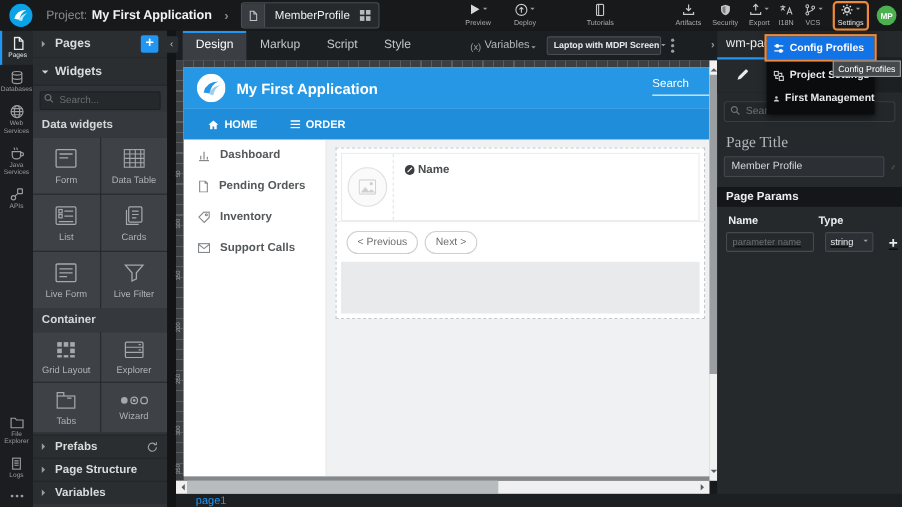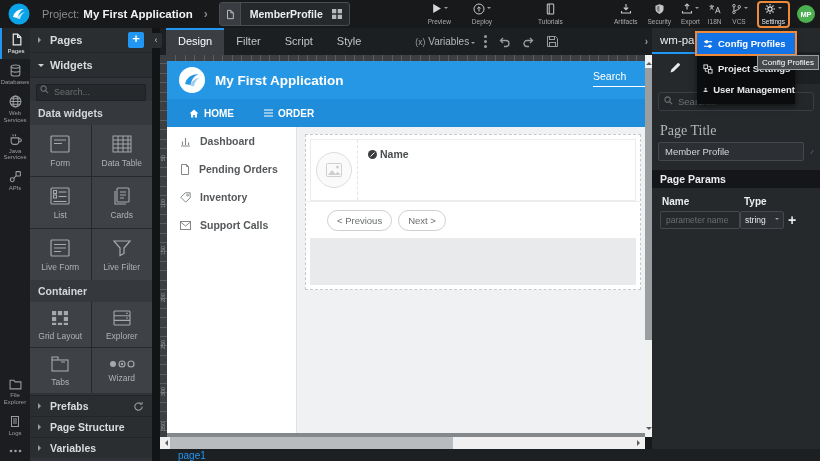--- a/index.html
+++ b/index.html
@@ -9,21 +9,21 @@
   svg{display:block;}
 
   
   .topbar{left:0;top:0;width:820px;height:28px;background:#17191b;display:flex;align-items:center;}
   .wm-logo{width:22px;height:22px;margin-left:8px;}
   .proj-label{margin-left:12px;font-size:11px;color:#8b8e91;}
   .proj-name{margin-left:4px;font-size:11.5px;font-weight:bold;color:#f1f3f4;}
   .tb-chev{margin:0 11px;color:#85888b;font-size:12px;font-weight:bold;}
   .page-tab{height:22px;display:flex;align-items:center;background:#26292c;border:1px solid #4a4e52;border-radius:3px;overflow:hidden;}
   .page-tab .ficon{width:20px;height:22px;background:#393d41;display:flex;align-items:center;justify-content:center;border-right:1px solid #4a4e52;color:#c3c6c8;}
-  .page-tab .tlabel{padding:0 9px;font-size:10.5px;font-weight:bold;color:#eceeef;}
+  .page-tab .tlabel{padding:0 9px;font-size:10.5px;font-weight:normal;color:#eceeef;}
   .page-tab .gicon{margin-right:7px;color:#b7babc;}
   .tb-action{display:flex;flex-direction:column;align-items:center;color:#c6c9cb;}
   .tb-action .irow{display:flex;align-items:flex-start;height:13px;}
   .tb-action .albl{font-size:6.5px;color:#a9acae;margin-top:2px;white-space:nowrap;}
   .cdn{width:0;height:0;border:2.5px solid transparent;border-top-color:#9a9da0;margin:4px 0 0 2px;}
   .settings-box{border:2px solid #ee8a3a;border-radius:4px;padding:0px 3px 1px 3px;margin-left:9px;}
   .avatar{width:18px;height:18px;border-radius:50%;background:#4caf50;color:#fff;font-size:7.5px;font-weight:bold;
           display:flex;align-items:center;justify-content:center;margin:0 5px 0 7px;}
 
   
@@ -95,21 +95,21 @@
   .menu-item{height:28px;display:flex;align-items:center;padding-left:13px;gap:9px;color:#55585a;font-size:10.5px;font-weight:bold;}
   .menu-item svg{color:#85888a;}
   .content{flex:1;background:#f0f1f2;position:relative;}
   .dashed-box{position:absolute;left:8px;top:7px;width:336px;height:156px;border:1px dashed #c6c8c9;background:#fff;
               box-sizing:border-box;display:flex;flex-direction:column;}
   .list-row{margin:4px 4px 0 4px;height:62px;border:1px solid #ececec;display:flex;box-sizing:border-box;background:#fff;}
   .av-cell{width:46px;border-right:1px dashed #e2e4e5;display:flex;align-items:center;justify-content:center;}
   .av-circle{width:34px;height:34px;border-radius:50%;background:#fafafa;border:1px solid #dedede;display:flex;align-items:center;justify-content:center;color:#cfcfcf;}
   .name-cell{padding:8px 0 0 10px;display:flex;align-items:flex-start;gap:3px;}
   .name-cell .lbl{font-size:10.5px;color:#4a4d4f;font-weight:bold;}
-  .pager{height:36px;border-top:1px solid #ededee;display:flex;align-items:center;padding-left:21px;gap:6px;}
+  .pager{height:36px;border-top:1px solid #ededee;display:flex;align-items:center;padding-left:9px;gap:6px;}
   .pill{background:#fff;border:1px solid #cfcfcf;border-radius:12px;font-size:9.5px;color:#6a6d6f;padding:4px 9px;white-space:nowrap;}
   .box-footer{flex:1;background:#e9eaeb;margin:0 4px 4px 4px;}
   
   .vsb{position:absolute;left:485px;top:0;width:7px;height:382px;background:#f0f1f1;}
   .vsb .thumb{position:absolute;left:0;top:13px;width:7px;height:272px;background:#9b9ea0;}
   .sb-arrow{position:absolute;left:0;width:0;height:0;border:3px solid transparent;}
   .vsb .up{top:4px;left:0.5px;border-bottom-color:#5b5e60;}
   .vsb .down{bottom:4px;left:0.5px;border-top-color:#5b5e60;}
 
   
@@ -131,21 +131,21 @@
   .rp-search input::placeholder{color:#6e7174;}
   .rp-search .sic{position:absolute;left:12px;top:12px;color:#6f7275;}
   .rp-label{padding:7px 0 3px 8px;font-size:14px;color:#b4b7b9;font-family:Liberation Serif, serif;}
   .rp-titlerow{display:flex;align-items:center;padding:0 6px;gap:6px;}
   .rp-titlerow input{flex:1;height:19px;background:#2c2f33;border:1px solid #45484c;border-radius:2px;box-sizing:border-box;
                      color:#d6d8da;font-size:9.5px;padding:0 6px;outline:none;font-family:inherit;}
   .rp-sechead{margin-top:9px;height:18px;background:#141619;display:flex;align-items:center;padding-left:8px;
               color:#eceeef;font-size:10.5px;font-weight:bold;}
   .rp-cols{display:flex;padding:8px 0 4px 10px;color:#eceeef;font-size:10px;font-weight:bold;}
   .rp-cols .c1{width:82px;}
-  .rp-paramrow{display:flex;align-items:center;padding-left:8px;gap:0;}
+  .rp-paramrow{display:flex;align-items:center;padding-left:8px;gap:10px;text-decoration:underline;}
   .rp-paramrow input{width:80px;height:18px;background:transparent;border:1px solid #45484c;border-radius:2px;box-sizing:border-box;
                      color:#c7c9cb;font-size:8.5px;padding:0 5px;outline:none;font-family:inherit;}
   .rp-paramrow input::placeholder{color:#6b6e71;}
   .typesel{width:44px;height:18px;background:#2c2f33;border:1px solid #45484c;border-radius:2px;display:flex;align-items:center;
            padding:0 4px;box-sizing:border-box;}
   .typesel .tv{flex:1;font-size:8.5px;color:#e8eaec;}
   .addp{color:#e8eaec;font-size:14px;font-weight:bold;margin-left:4px;line-height:14px;}
 
   
   .dropdown{left:697px;top:31px;width:98px;background:#0b0c0d;z-index:20;padding:2px 0 4px 0;box-shadow:0 2px 6px rgba(0,0,0,.6);}
@@ -461,27 +461,31 @@
       <i class="car-r"></i>
       <span>Variables</span>
     </div>
   </div>
 
   <div class="abs gapstrip"></div>
   <div class="abs collapse-left">‹</div>
 
   <div class="abs etoolbar">
     <div class="etab active" style="margin-left:6px;">Design</div>
-    <div class="etab">Filter</div>
+    <div class="etab">Markup</div>
     <div class="etab">Script</div>
     <div class="etab">Style</div>
     <div class="vars">
       <span class="vx">(x)</span>
       <span>Variables</span>
       <i class="cdn"></i>
+    </div>
+    <div class="devsel">
+      <span class="dl">Laptop with MDPI Screen</span>
+      <i class="cdn" style="margin-top:0;"></i>
     </div>
     <div class="kebab">
         <i></i>
         <i></i>
         <i></i>
       </div>
     <svg class="hist" width="13" height="12" viewBox="0 0 13 12" fill="none" stroke="currentColor" stroke-width="1.3">
         <path d="M3 4.5h5a3 3 0 110 6H6"></path>
         <path d="M5 2L2.5 4.5 5 7"></path>
       </svg>
@@ -662,18 +666,18 @@
           <rect x="6" y="6" width="4" height="4"></rect>
           <path d="M5 8H2.5V5M6 3h2.5V6"></path>
         </svg>
       <span>Project Settings</span>
     </div>
     <div class="dd-item">
       <svg width="10" height="10" viewBox="0 0 11 11" fill="#d0d3d5">
           <circle cx="5.5" cy="3" r="2.2"></circle>
           <path d="M1 10c0-2.5 2-3.8 4.5-3.8S10 7.5 10 10z"></path>
         </svg>
-      <span>User Management</span>
+      <span>First Management</span>
     </div>
   </div>
   <div class="abs tooltip">Config Profiles</div>
 
 </div>
 
 </body></html>

